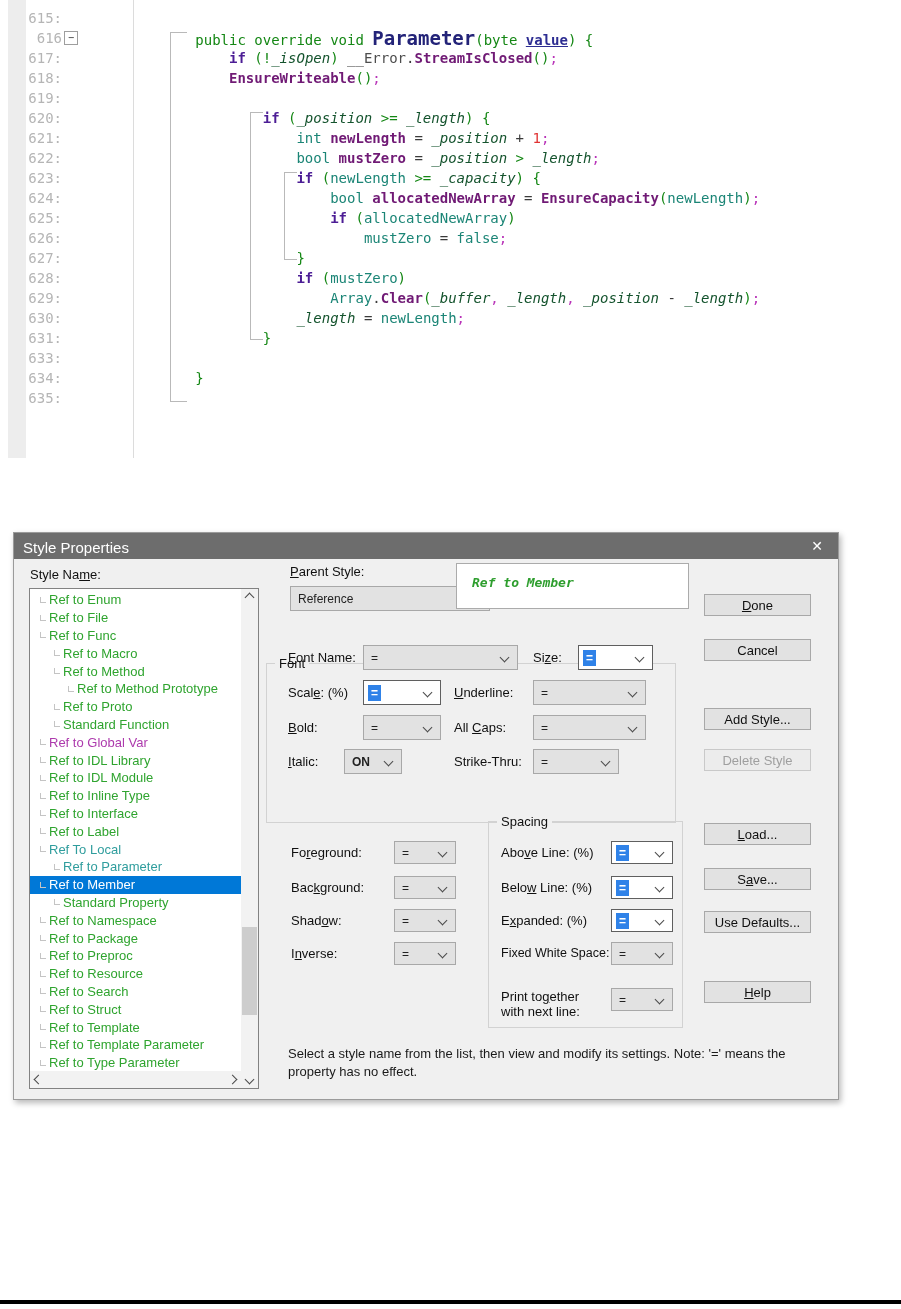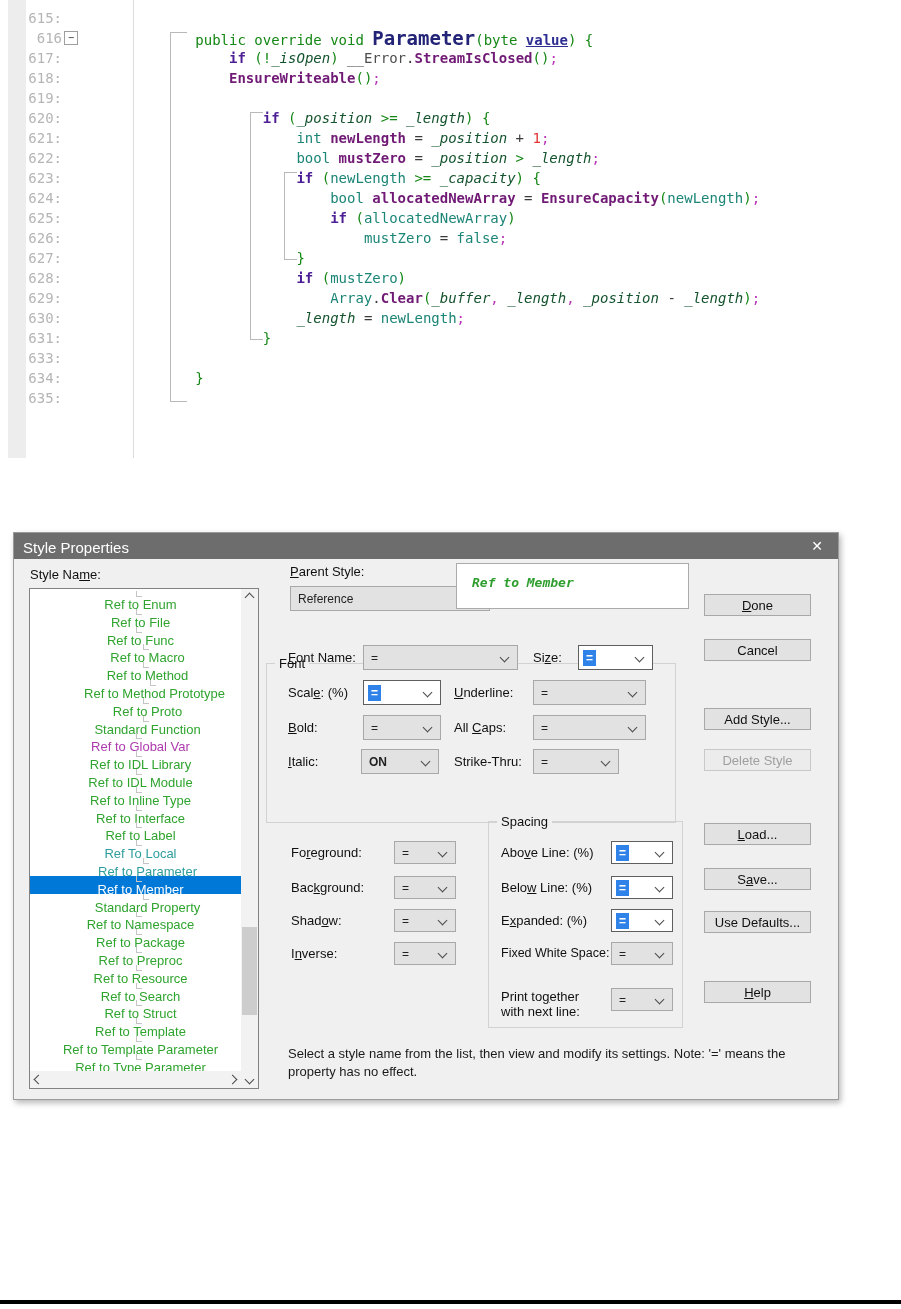--- a/index.html
+++ b/index.html
@@ -35,21 +35,21 @@
   .titletext{position:absolute;left:9px;top:6px;font-size:15px;color:#fff;text-align:right;}
   .closebtn{position:absolute;right:0;top:0;width:42px;height:26px;text-align:center;}
   .closebtn span{font-size:14px;line-height:26px;color:#fff;}
   .dlabel{position:absolute;font-size:13px;color:#101010;white-space:nowrap;}
   .mn{text-decoration:underline;}
 
   
   .listbox{position:absolute;left:15px;top:55px;width:230px;height:501px;background:#fff;
            border:1px solid #828282;box-sizing:border-box;}
   .litems{position:absolute;left:0;top:2px;right:17px;bottom:17px;overflow:hidden;}
-  .titem{height:17.8px;display:flex;align-items:center;font-size:13px;white-space:nowrap;flex-direction:column;}
+  .titem{height:17.8px;display:flex;align-items:center;font-size:13px;white-space:nowrap;}
   .lvl0{padding-left:10px;} .lvl1{padding-left:24px;} .lvl2{padding-left:38px;}
   .c-green{color:#2fa42f;} .c-teal{color:#2f9d9d;} .c-magenta{color:#ad3aad;}
   .titem .tick{width:5px;height:5px;border-left:1px solid #c4c4c4;border-bottom:1px solid #c4c4c4;
                margin-right:3px;flex:none;}
   .titem.selected{background:#0078d7;}
   .titem.selected span{color:#fff;}
   .vsb{position:absolute;top:0;right:0;width:17px;bottom:17px;background:#f2f2f2;}
   .vthumb{position:absolute;left:1px;right:1px;top:338px;height:88px;background:#cdcdcd;}
   .hsb{position:absolute;left:0;bottom:0;right:17px;height:17px;background:#f2f2f2;}
   .sbcorner{position:absolute;right:0;bottom:0;width:17px;height:17px;background:#f2f2f2;}
@@ -366,21 +366,21 @@
       <span class="cval">=</span>
       <span class="chev"></span>
     </div>
     <div class="dlabel" style="left:440px;top:187px;">All <span class="mn">C</span>aps:</div>
     <div class="combo" style="left:519px;top:182px;width:113px;">
       <span class="cval">=</span>
       <span class="chev"></span>
     </div>
 
     <div class="dlabel" style="left:274px;top:221px;"><span class="mn">I</span>talic:</div>
-    <div class="combo" style="left:347px;top:216px;width:78px;">
+    <div class="combo" style="left:330px;top:216px;width:58px;">
       <span class="cval" style="font-weight:bold;">ON</span>
       <span class="chev"></span>
     </div>
     <div class="dlabel" style="left:440px;top:221px;">Strike-Thru:</div>
     <div class="combo" style="left:519px;top:216px;width:86px;">
       <span class="cval">=</span>
       <span class="chev"></span>
     </div>
 
     <div class="dlabel" style="left:277px;top:312px;">Fo<span class="mn">r</span>eground:</div>

